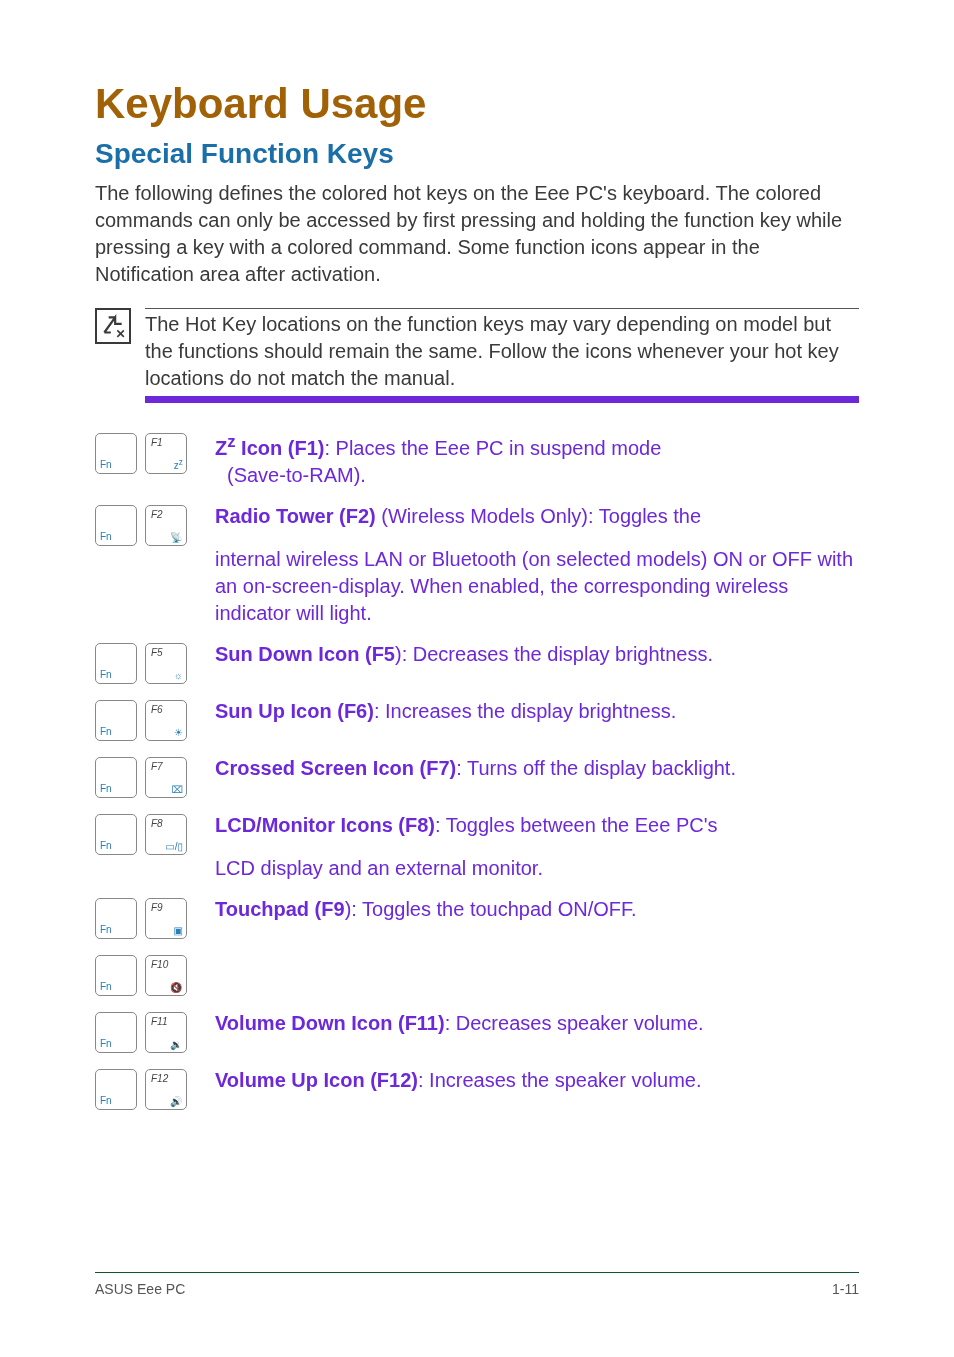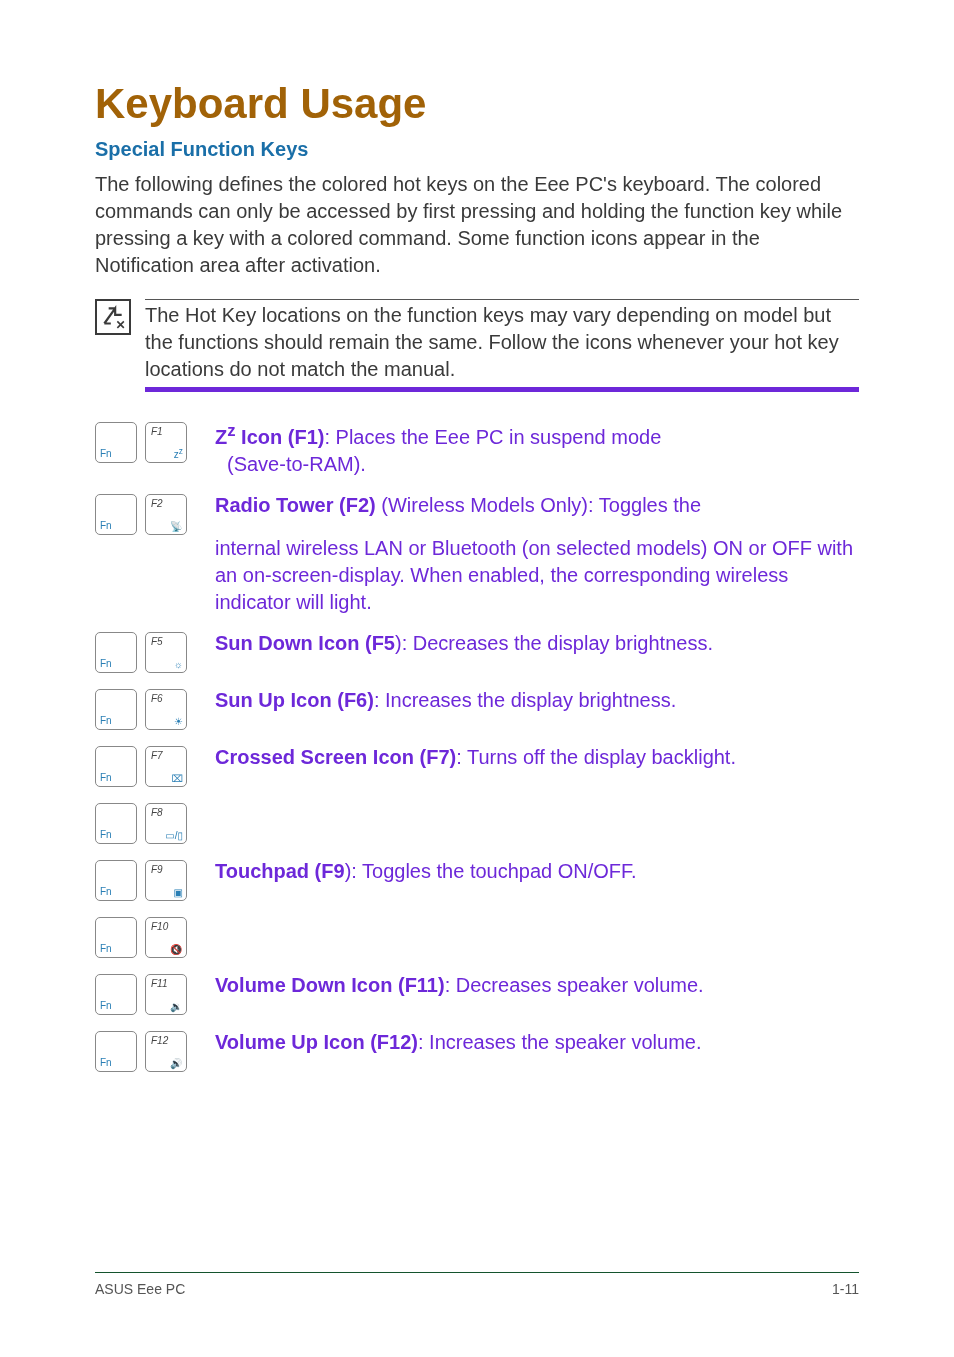--- a/index.html
+++ b/index.html
@@ -16,21 +16,21 @@
       position: relative;
       color: #3a3a3a;
     }
     .main-title {
       font-size: 42px;
       font-weight: 700;
       margin-bottom: 10px;
       color: #a16207;
     }
     .section-title {
-      font-size: 20px;
+      font-size: 28px;
       font-weight: 700;
       color: #1a6fa8;
       margin-bottom: 10px;
     }
     .intro-text {
       font-size: 20px;
       line-height: 1.35;
       margin-bottom: 20px;
       color: #3a3a3a;
     }
@@ -51,21 +51,21 @@
     }
     .note-icon svg {
       width: 26px;
       height: 26px;
     }
     .note-text {
       font-size: 20px;
       line-height: 1.35;
       color: #3a3a3a;
       border-top: 1px solid #555;
-      border-bottom: 5px solid #6d28d9;
+      border-bottom: 7px solid #6d28d9;
       padding: 2px 0 4px 0;
     }
     .fn-row {
       display: flex;
       align-items: flex-start;
       margin-bottom: 14px;
     }
     .key-group {
       display: flex;
       gap: 8px;
@@ -229,20 +229,24 @@
 <div class="fn-row">
   <div class="key-group">
     <div class="key">
         <span class="key-fn">Fn</span>
       </div>
     <div class="key">
         <span class="key-fnum">F8</span>
         <span class="key-sym">▭/▯</span>
       </div>
   </div>
+  <div class="fn-desc">
+    <span class="bold">LCD/Monitor Icons (F8)</span><span>: </span><span>Toggles between the Eee PC's</span>
+    <span class="cont">LCD display and an external monitor.</span>
+  </div>
 </div>
 
 <div class="fn-row">
   <div class="key-group">
     <div class="key">
         <span class="key-fn">Fn</span>
       </div>
     <div class="key">
         <span class="key-fnum">F9</span>
         <span class="key-sym">▣</span>

